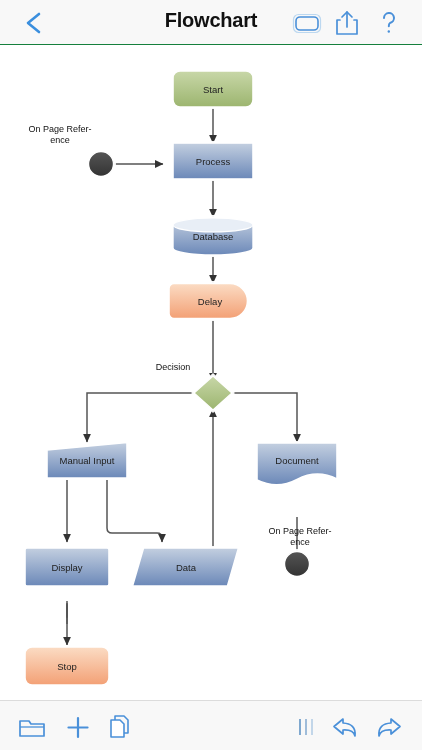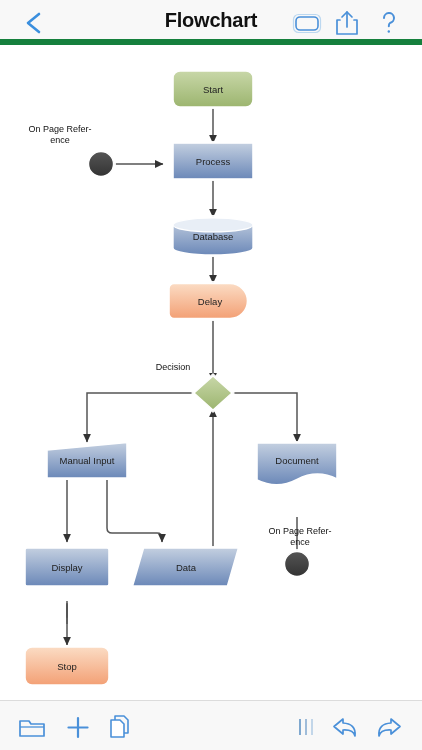--- a/index.html
+++ b/index.html
@@ -15,21 +15,21 @@
     position: relative;
   }
 
   
   .topbar {
     position: absolute;
     left: 0; top: 0;
     width: 422px;
     height: 45px;
     background: #f8f8f8;
-    border-bottom: 6px solid #15803d;
+    border-bottom: 1px solid #15803d;
     box-sizing: border-box;
   }
   .back-btn {
     position: absolute;
     left: 22px; top: 10px;
     width: 26px; height: 26px;
     cursor: pointer;
   }
   .title {
     position: absolute;

